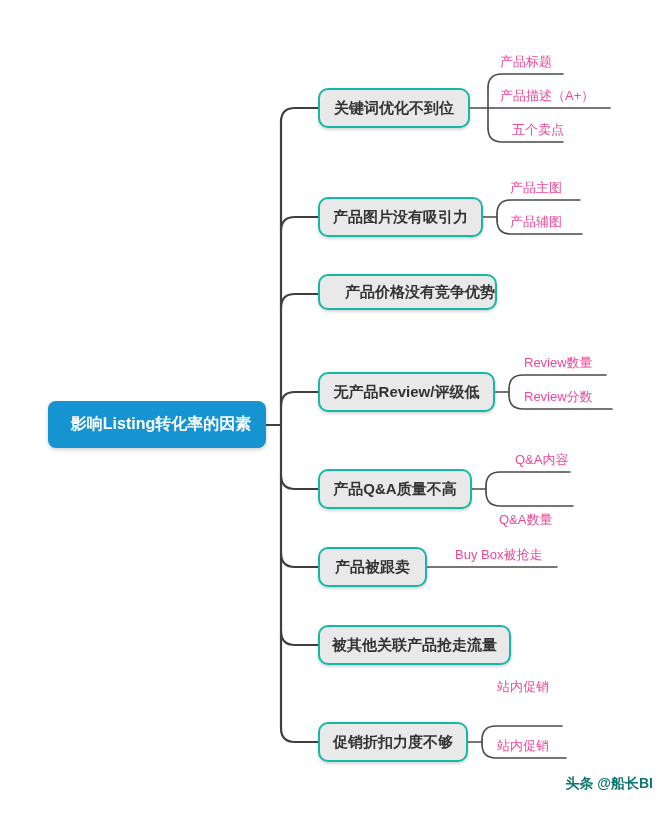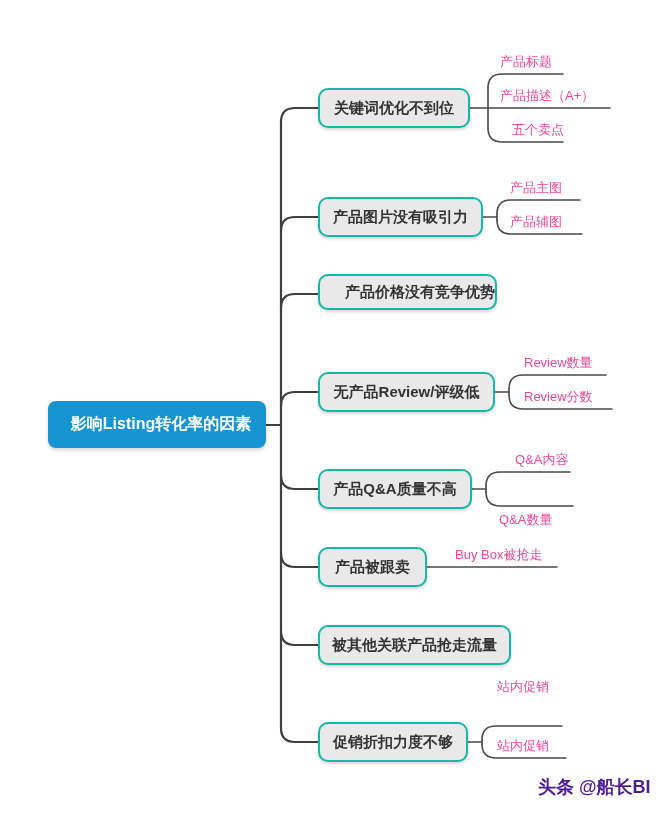--- a/index.html
+++ b/index.html
@@ -10,22 +10,22 @@
   .node{position:absolute;display:flex;align-items:center;justify-content:center;
         box-sizing:border-box;white-space:nowrap;}
   .root-node{background:#1694d2;color:#ffffff;border-radius:8px;
              font-size:16px;font-weight:bold;
              box-shadow:0 2px 4px rgba(0,0,0,.18);padding-left:8px;}
   .branch-node{background:#e9e9e9;border:2px solid #14b8a6;border-radius:10px;
                color:#333333;font-size:15px;font-weight:bold;
                box-shadow:0 2px 3px rgba(0,0,0,.16);}
   .leaf-label{position:absolute;height:18px;line-height:18px;font-size:13px;
               color:#ec4899;white-space:nowrap;}
-  .watermark{position:absolute;left:538px;top:775px;width:115px;
-             font-size:18px;font-weight:bold;color:#4c1d95;
+  .watermark{position:absolute;left:538px;top:775px;width:115px;text-align:right;
+             font-size:14px;font-weight:bold;color:#0f766e;
              text-shadow:2px 2px 0 rgba(255,255,255,.95);white-space:nowrap;}
 </style>
 </head>
 <body>
 
 <div class="canvas">
 
   <svg class="wires" width="661" height="813" viewBox="0 0 661 813">
     <g stroke="#3f3f3f" stroke-width="2.2" fill="none" stroke-linecap="round">
       <path d="M266,425 H281"></path>

